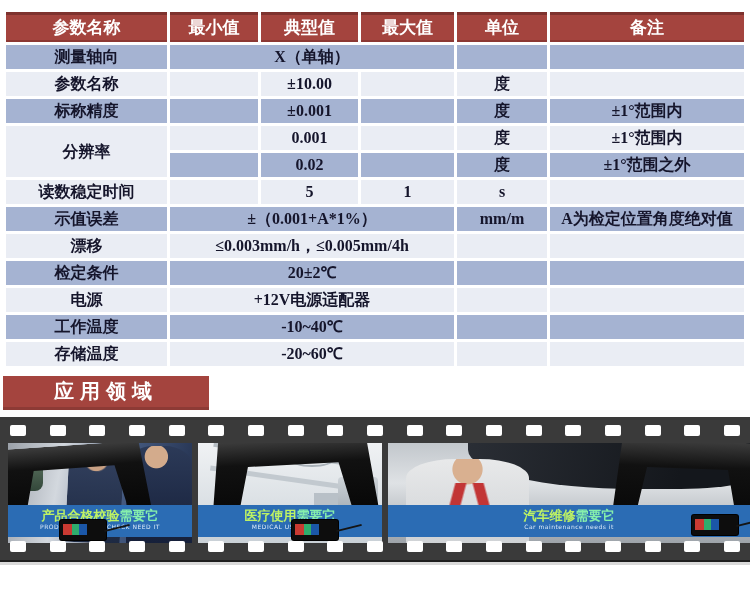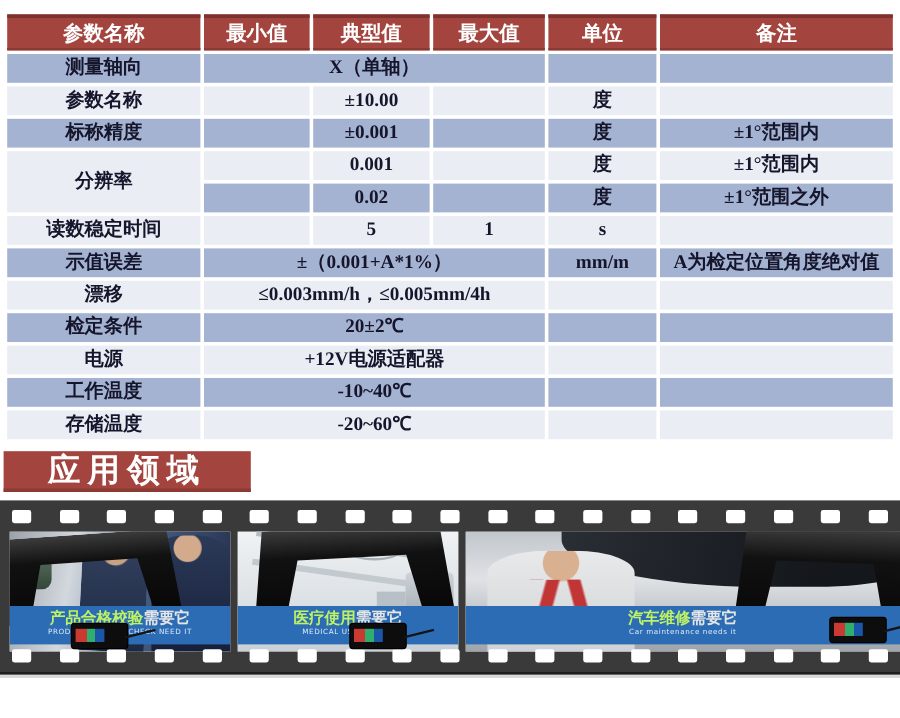--- a/index.html
+++ b/index.html
@@ -29,21 +29,21 @@
   }
   tr.blue  td { background:#a5b3d2; }
   tr.light td { background:#eaedf4; }
   td.cell-light { background:#eaedf4 !important; }
   td.remark { text-align:left; padding-left:10px; }
 
   
   .app-banner {
     margin:7px 0 0 3px; width:206px; height:34px;
     background:#a4443e; border-bottom:3px solid #8d3a35;
-    color:#fff; font-size:27px; font-weight:bold; letter-spacing:6px;
+    color:#fff; font-size:20px; font-weight:bold; letter-spacing:6px;
     display:flex; align-items:center; justify-content:center;
   }
 
   
   .filmstrip {
     position:relative; margin-top:7px; width:750px; height:145px;
     background:#3a3a3a; border-bottom:2px solid #1e1e1e; box-shadow:0 3px 0 #d9d9d9;
   }
   .sprockets {
     position:absolute; left:0; right:0; display:flex;
@@ -123,21 +123,21 @@
   .scene-workshop .mini-device { left:52px; bottom:3px; }
   .scene-office   .mini-device { right:8px; bottom:5px; }
   .scene-medical  .mini-device { left:94px; bottom:3px; }
   .scene-garage   .mini-device { right:12px; bottom:8px; }
 
   
   .caption { position:absolute; z-index:4; left:0; right:0; bottom:6px; height:32px;
     background:#2b6cb4; text-align:center; padding-top:3px; }
   .caption .line1 { font-size:13px; font-weight:bold; line-height:15px; white-space:nowrap; }
   .caption .main   { color:#bef264; }
-  .caption .suffix { color:#e5e5e5;margin-top:36px; }
+  .caption .suffix { color:#86efac;margin-top:36px; }
   .caption .line2 { font-size:6px; color:#dcebfa; letter-spacing:.5px; line-height:8px; white-space:nowrap; }
 </style>
 </head>
 <body>
 
 <div class="page">
 
   <div class="table-wrap">
     <table class="spec">
       <colgroup>

